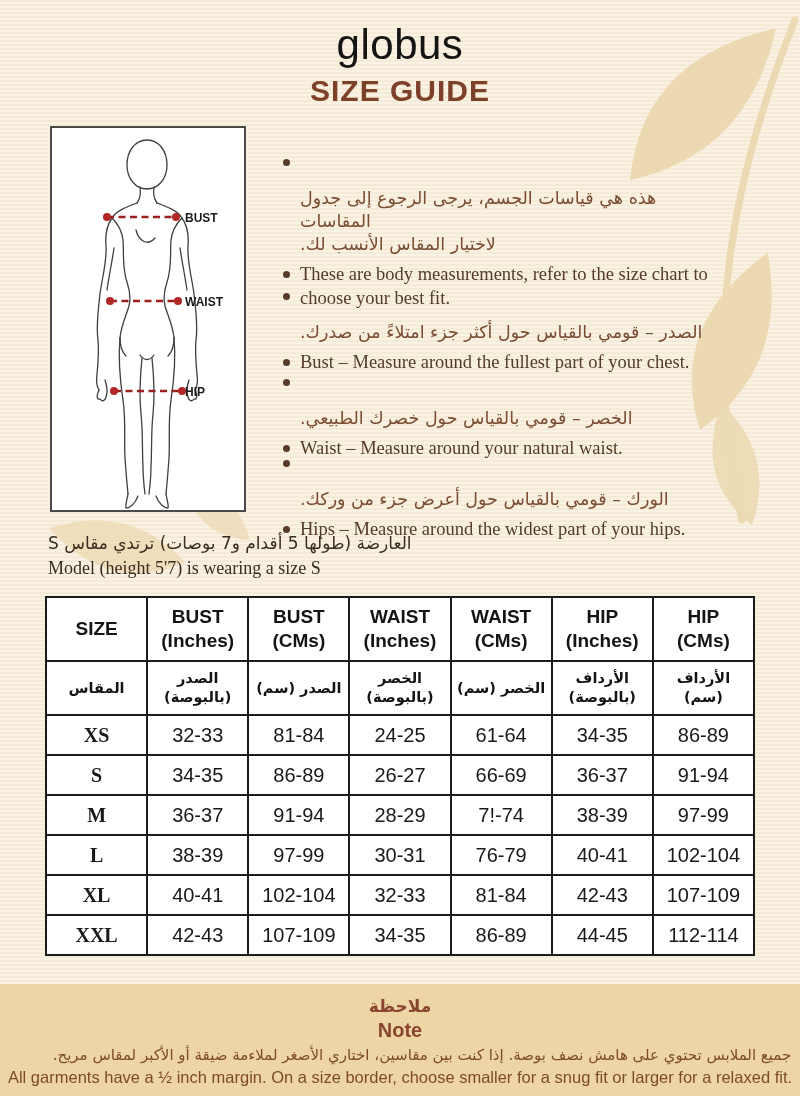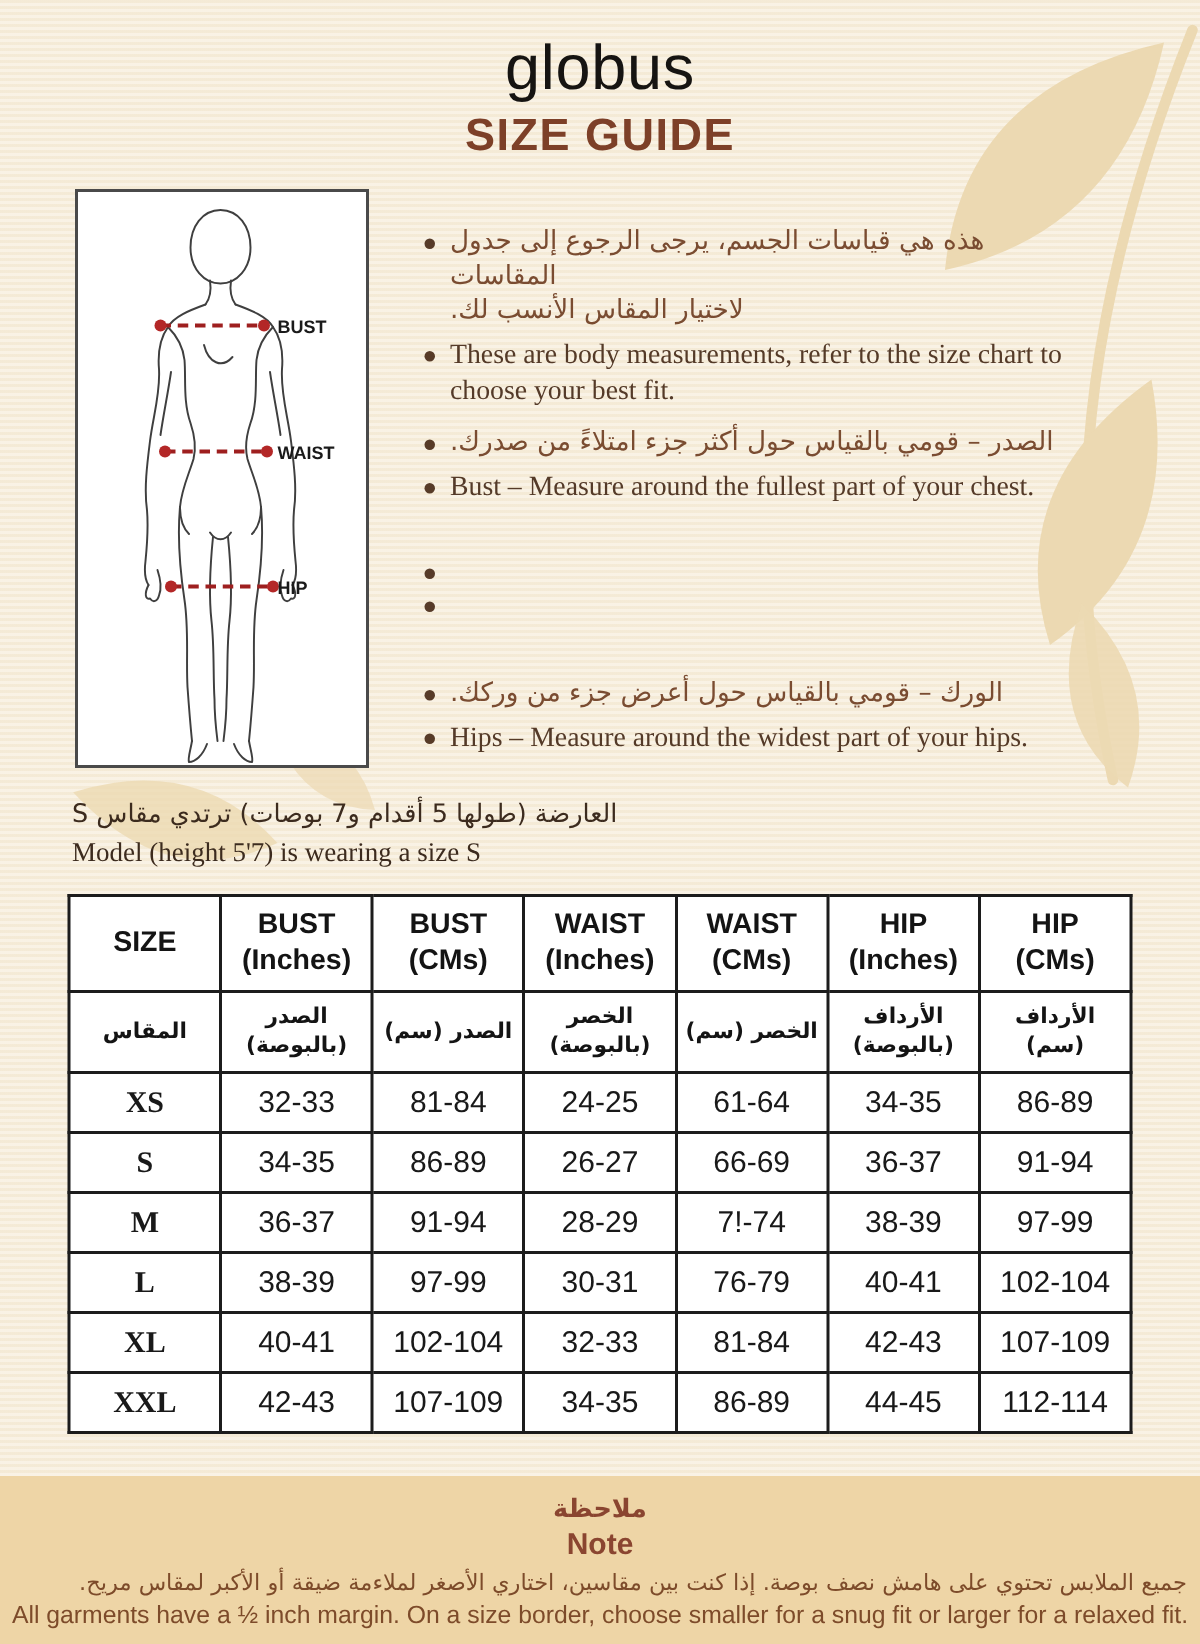--- a/index.html
+++ b/index.html
@@ -17,21 +17,21 @@
   .title{position:absolute;top:74px;left:0;width:800px;text-align:center;
     font:bold 30px/1.1 "Liberation Sans", sans-serif;color:#7d4028;letter-spacing:1px;}
 
   .figure-box{position:absolute;left:50px;top:126px;width:192px;height:382px;
     background:#ffffff;border:2px solid #4a4a4a;}
 
   .bullets{position:absolute;left:283px;width:448px;}
   .g1{top:150px}.g2{top:284px}.g3{top:370px}.g4{top:451px}
   .li{display:flex;gap:10px;align-items:flex-start;}
   .dot{width:7px;height:7px;border-radius:50%;background:#573b28;margin-top:9px;flex:none;}
-  .b-ar{font:17.5px/1.32 "DejaVu Sans", sans-serif;color:#7a4c31;direction:rtl;text-align:left;white-space:pre-line;}
+  .b-ar{font:17.5px/1.32 "DejaVu Sans", sans-serif;color:#7a4c31;direction:rtl;text-align:left;white-space:pre-line;margin-top:37px;}
   .li.ar{margin-bottom:6px;}
   .b-en{font:18.5px/1.3 "Liberation Serif", serif;color:#543a28;white-space:pre-line;}
 
   .model-note{position:absolute;left:48px;top:531px;width:420px;}
   .m-ar{font:17px/1.45 "DejaVu Sans", sans-serif;color:#3c2b1e;direction:rtl;text-align:left;}
   .m-en{font:18px/1.35 "Liberation Serif", serif;color:#3c2b1e;}
 
   table.size{position:absolute;left:45px;top:596px;width:710px;border-collapse:collapse;table-layout:fixed;}
   table.size th, table.size td{border:2px solid #1c1c1c;background:#ffffff;text-align:center;vertical-align:middle;padding:0 2px;}
   tr.hdr-en{height:64px;padding-left:15px;}
@@ -156,23 +156,25 @@
         </div>
       <div class="li">
           <span class="dot"></span>
         <div class="b-en">Bust – Measure around the fullest part of your chest.</div>
         </div>
     </div>
 
     <div class="bullets g3">
       <div class="li ar">
           <span class="dot"></span>
-        </div>
-      <div class="li">
-          <span class="dot"></span>
+        <div class="b-ar">الخصر – قومي بالقياس حول خصرك الطبيعي.</div>
+        </div>
+      <div class="li">
+          <span class="dot"></span>
+        <div class="b-en">Waist – Measure around your natural waist.</div>
         </div>
     </div>
 
     <div class="bullets g4">
       <div class="li ar">
           <span class="dot"></span>
         <div class="b-ar">الورك – قومي بالقياس حول أعرض جزء من وركك.</div>
         </div>
       <div class="li">
           <span class="dot"></span>

